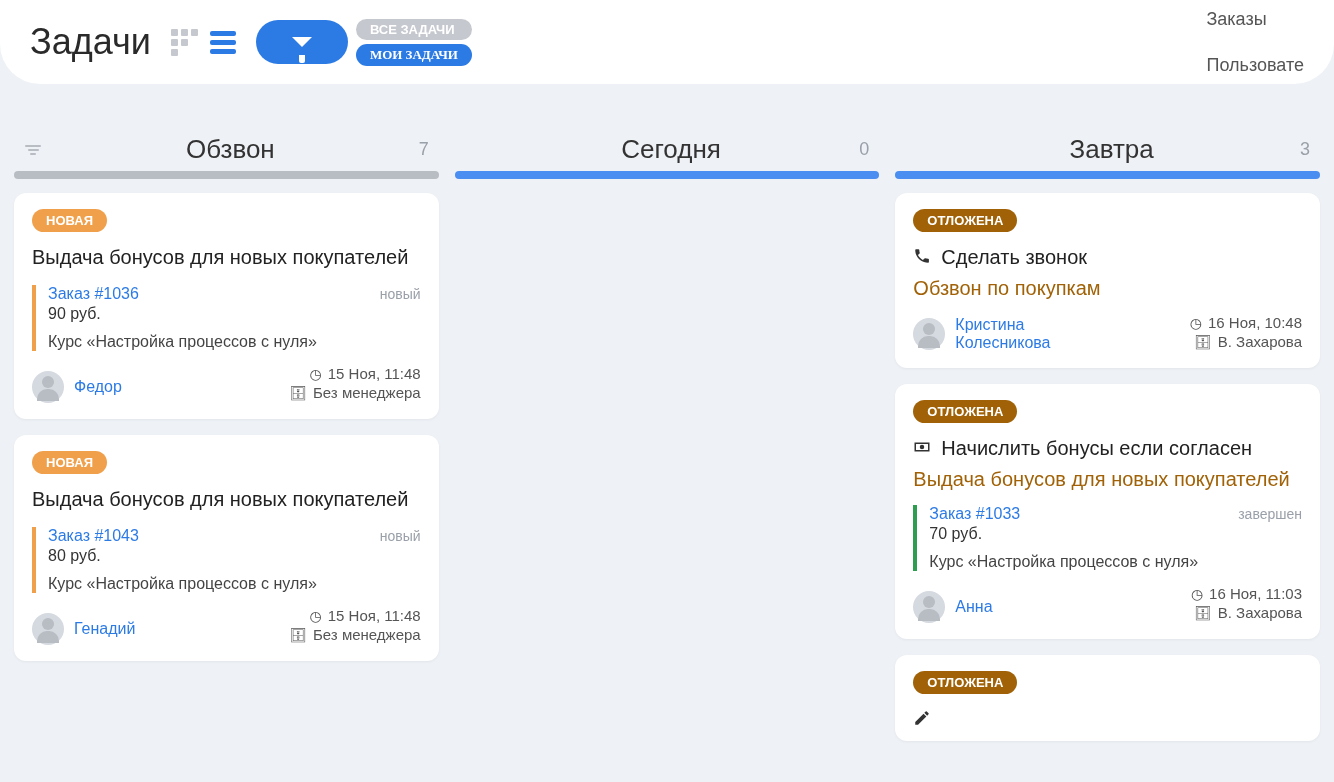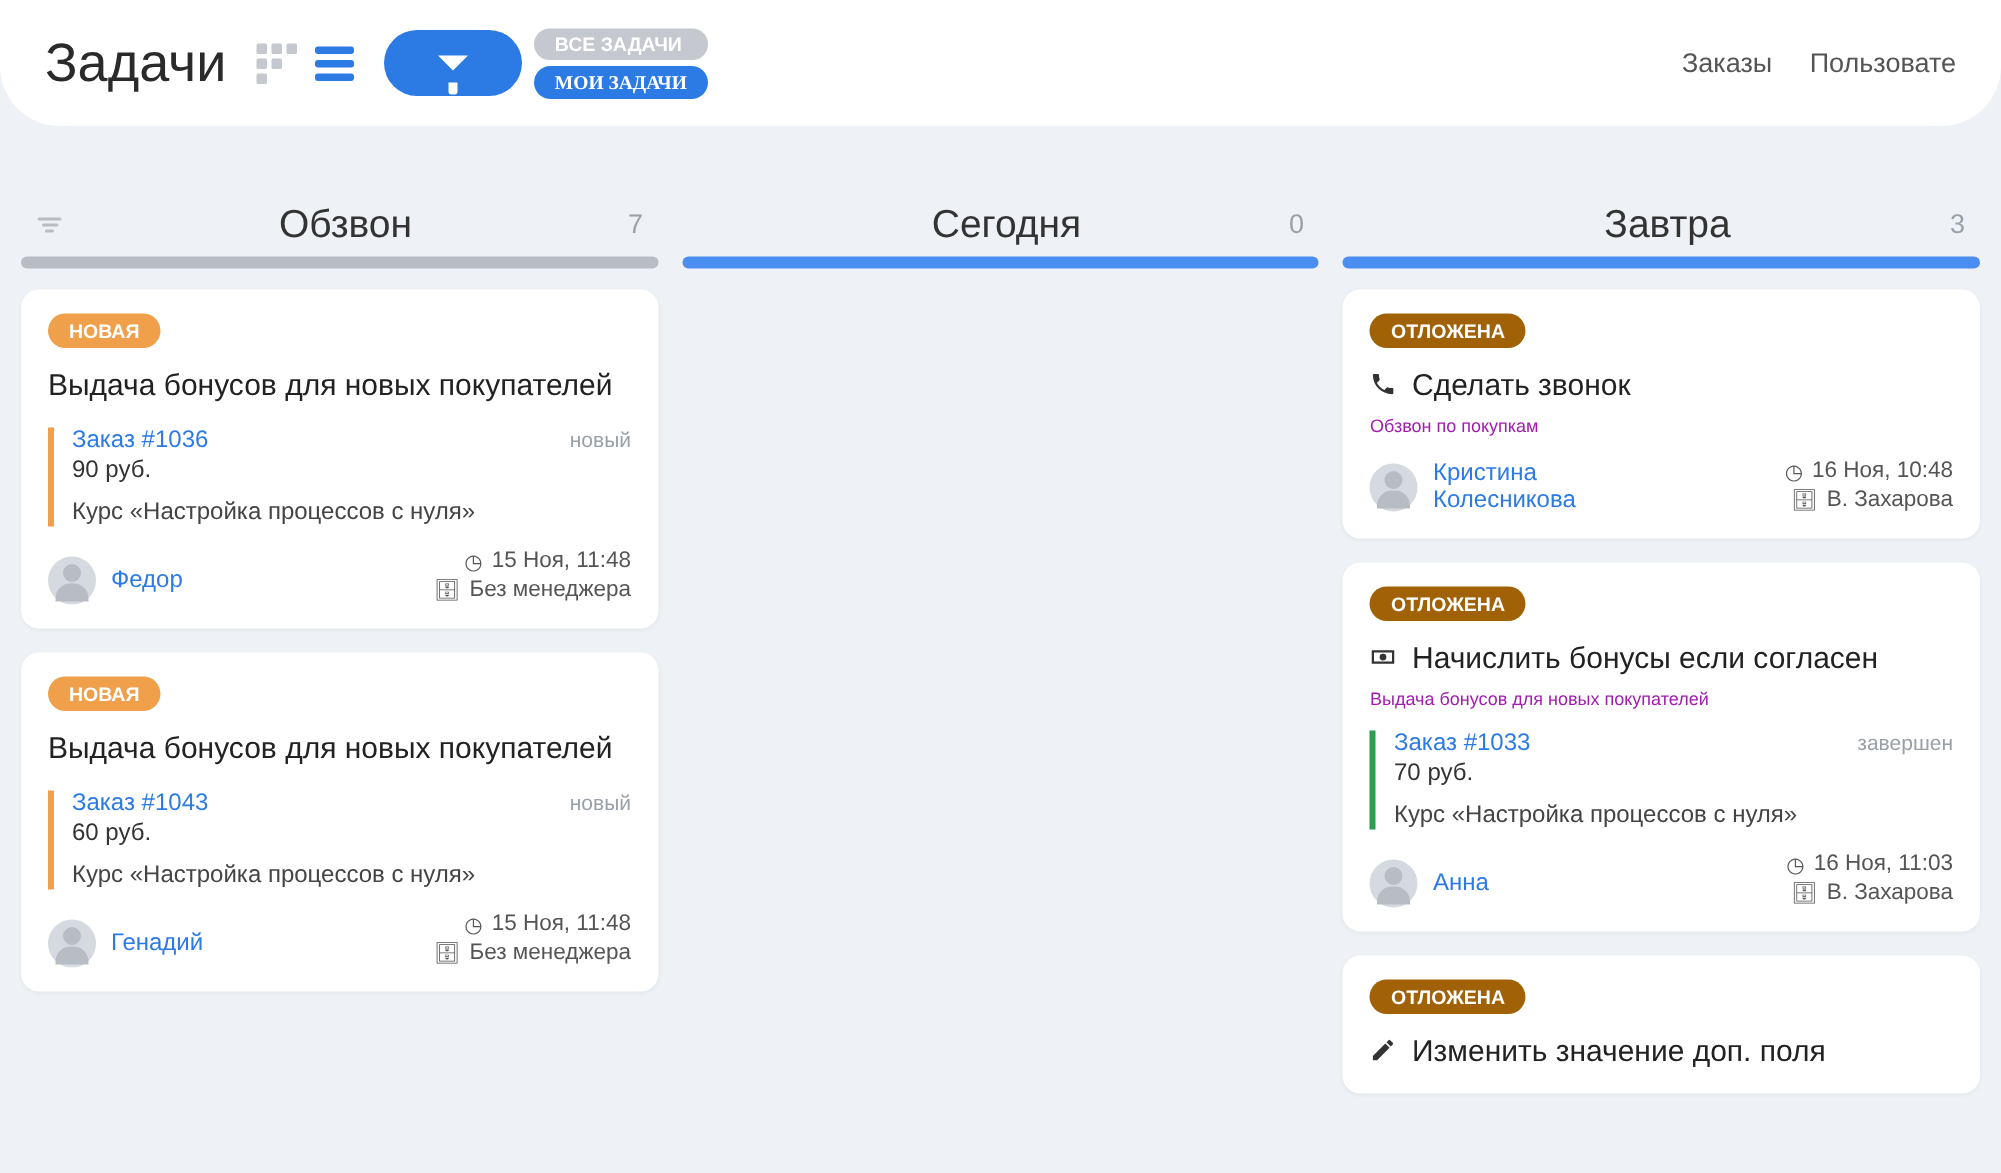--- a/index.html
+++ b/index.html
@@ -17,21 +17,21 @@
 
 .filter-section { display: flex; align-items: center; gap: 8px; }
 .filter-btn { background: #2c7be5; width: 92px; height: 44px; border-radius: 22px; display: flex; align-items: center; justify-content: center; cursor: pointer; }
 .filter-funnel { width: 0; height: 0; border-left: 10px solid transparent; border-right: 10px solid transparent; border-top: 10px solid #fff; position: relative; }
 .filter-funnel::after { content: ''; position: absolute; left: -3px; top: 8px; width: 6px; height: 8px; background: #fff; border-radius: 0 0 2px 2px; }
 .filter-pills { display: flex; flex-direction: column; gap: 4px; }
 .pill { padding: 3px 14px; border-radius: 12px; font-size: 13px; font-weight: 600; cursor: pointer; }
 .pill-gray { background: #c5c8ce; color: #fff; }
 .pill-blue { background: #2c7be5; color: #fff; font-family: Liberation Serif, serif; }
 
-.header-right { display: flex; gap: 25px; }
+.header-right { display: flex; gap: 25px; flex-direction: column; }
 .nav-link { font-size: 18px; color: #555; cursor: pointer; }
 
 .columns { display: flex; gap: 16px; padding: 50px 14px 0; }
 .column { flex: 1; min-width: 0; }
 .col-header { display: flex; align-items: center; justify-content: space-between; padding: 0 10px 6px; }
 .col-filter-icon { width: 18px; display: flex; flex-direction: column; gap: 2px; align-items: center; }
 .cf-line { height: 2px; background: #b8bcc3; border-radius: 1px; }
 .cf1 { width: 16px; } .cf2 { width: 11px; } .cf3 { width: 6px; }
 .col-title { font-size: 26px; color: #333; flex: 1; text-align: center; }
 .col-count { font-size: 18px; color: #9aa0a9; }
@@ -39,21 +39,21 @@
 .bar-gray { background: #b8bcc3; }
 .bar-blue { background: #4b8ef1; }
 
 .card { background: #fff; border-radius: 12px; padding: 16px 18px; margin-bottom: 16px; box-shadow: 0 1px 3px rgba(0,0,0,0.05); }
 .badge { display: inline-block; padding: 4px 14px; border-radius: 12px; font-size: 13px; font-weight: 700; color: #fff; margin-bottom: 12px; }
 .badge-orange { background: #f0a04b; }
 .badge-teal { background: #a16207; }
 
 .card-title-row { display: flex; align-items: flex-start; gap: 10px; margin-bottom: 6px; }
 .card-title { font-size: 20px; color: #222; line-height: 1.35; }
-.card-subtitle { font-size: 12px; color: #a21caf; margin-bottom: 8px; }
+.card-subtitle { font-size: 20px; color: #a16207; margin-bottom: 8px; }
 
 .order-block { border-left: 4px solid #f0a04b; padding-left: 12px; margin: 14px 0 10px; }
 .order-block.green { border-left-color: #2d9d4f; }
 .order-row { display: flex; justify-content: space-between; align-items: baseline; }
 .order-link { color: #2c7be5; font-size: 16px; }
 .order-status { color: #9aa0a9; font-size: 14px; }
 .order-price { font-size: 16px; color: #333; margin-top: 2px; }
 .order-product { font-size: 16px; color: #444; margin-top: 10px; }
 
 .card-footer { display: flex; justify-content: space-between; align-items: flex-end; margin-top: 14px; }
@@ -158,21 +158,21 @@
     </div>
 
     <div class="card">
       <span class="badge badge-orange">НОВАЯ</span>
       <div class="card-title">Выдача бонусов для новых покупателей</div>
       <div class="order-block">
         <div class="order-row">
           <span class="order-link">Заказ #1043</span>
           <span class="order-status">новый</span>
         </div>
-        <div class="order-price">60 руб.</div>
+        <div class="order-price">80 руб.</div>
         <div class="order-product">Курс «Настройка процессов с нуля»</div>
       </div>
       <div class="card-footer">
         <div class="footer-left">
           <div class="avatar"></div>
           <span class="user-link">Генадий</span>
         </div>
         <div class="footer-right">
           <div class="meta-row">
               <span class="meta-icon">◷</span>
@@ -265,18 +265,17 @@
         </div>
       </div>
     </div>
 
     <div class="card" style="padding-bottom:8px;">
       <span class="badge badge-teal">ОТЛОЖЕНА</span>
       <div class="card-title-row">
         <svg class="icon" viewBox="0 0 24 24">
             <path d="M3 17.25V21h3.75L17.8 9.94l-3.75-3.75L3 17.25zM20.7 7.04a1 1 0 000-1.41l-2.34-2.34a1 1 0 00-1.41 0l-1.83 1.83 3.75 3.75 1.83-1.83z"></path>
           </svg>
-        <div class="card-title">Изменить значение доп. поля</div>
       </div>
     </div>
   </div>
 
 </div>
 
 </body></html>

